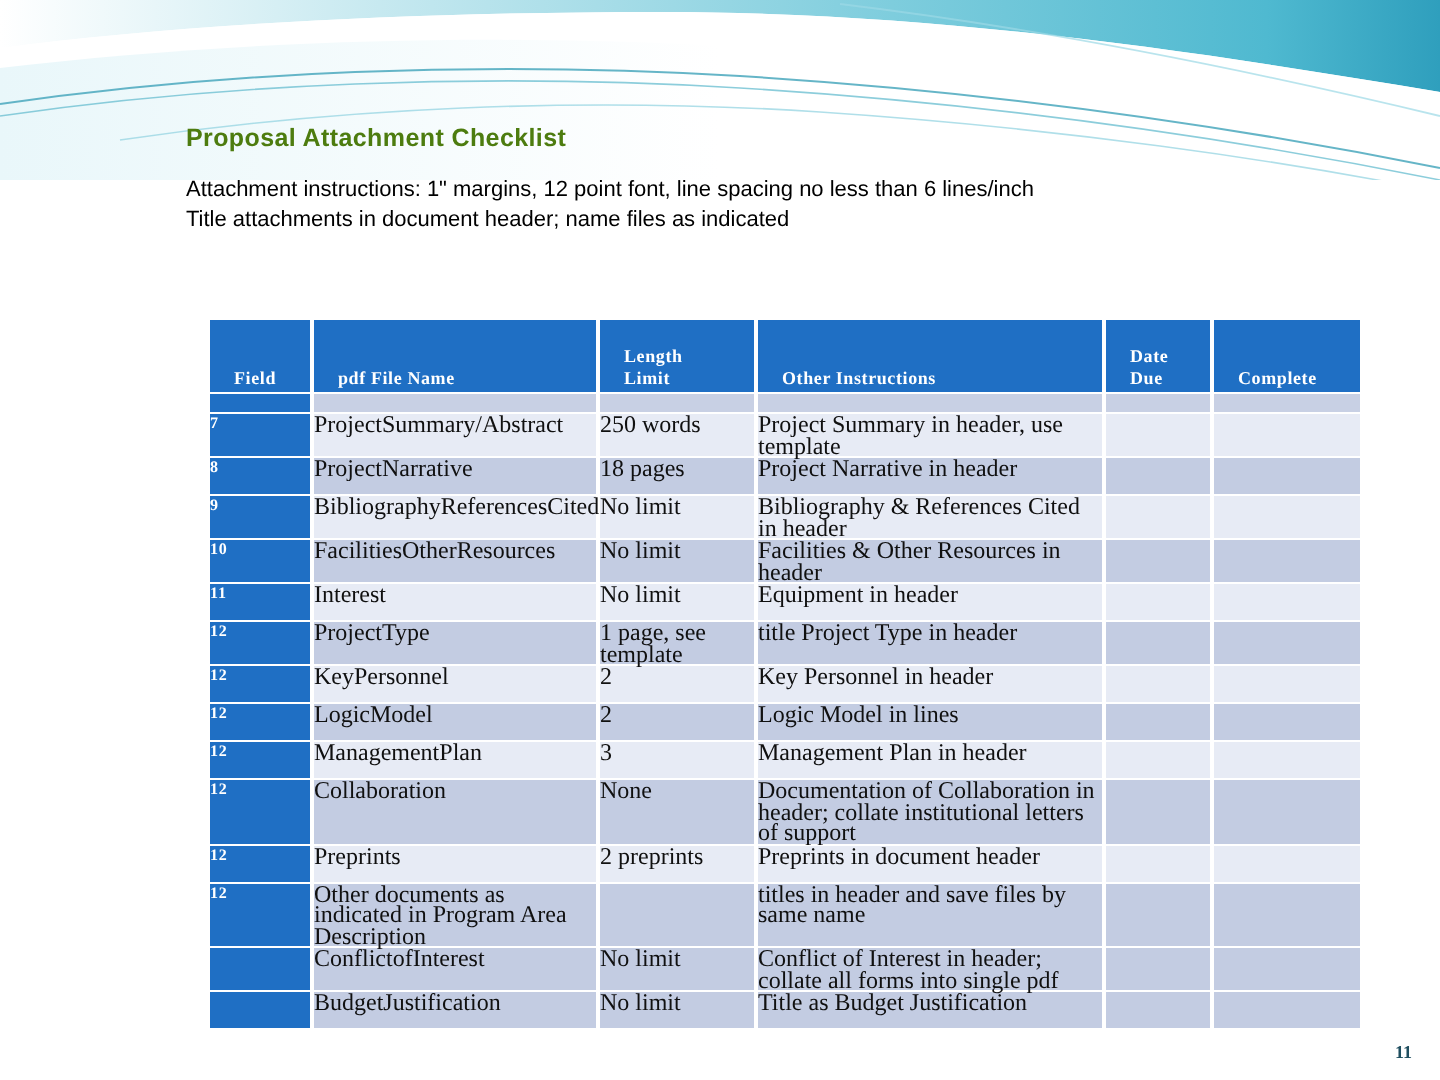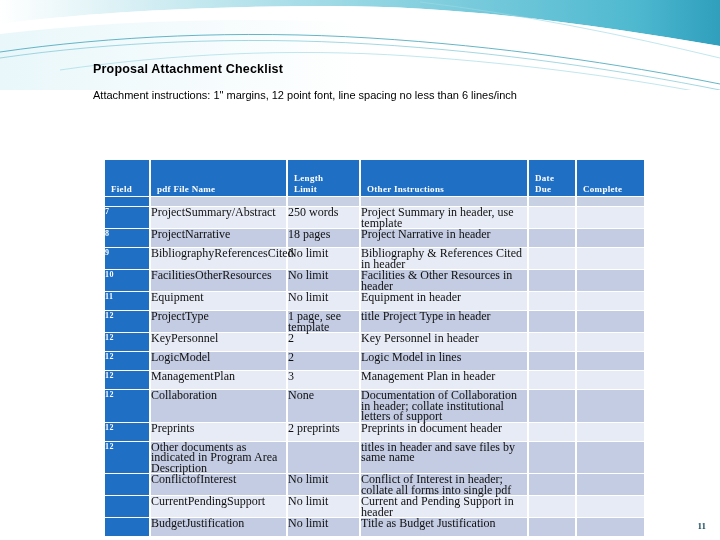--- a/index.html
+++ b/index.html
@@ -24,21 +24,21 @@
     width: 720px;
     height: 90px;
     pointer-events: none;
   }
   #slide-title {
     position: absolute;
     left: 93px;
     top: 62px;
     font-size: 12.5px;
     font-weight: bold;
-    color: #000000;
+    color: #4d7c0f;
     letter-spacing: 0.2px;
     white-space: nowrap;
   }
   #instructions {
     position: absolute;
     left: 93px;
     top: 88px;
     width: 520px;
     font-size: 11px;
     color: #000000;
@@ -62,21 +62,21 @@
     border-right: 2px solid #ffffff;
     border-bottom: 1px solid #ffffff;
   }
   #checklist-table th {
     background: #1F6FC4;
     color: #ffffff;
     font-size: 9px;
     font-weight: bold;
     vertical-align: bottom;
     height: 34px;
-    padding: 0 0 2px 6px;
+    padding: 0 0 2px 12px;
     text-align: left;
     letter-spacing: 0.3px;
   }
   th.th-center {
     text-align: center;
     padding-left: 0;
     padding-right: 0;
   }
   th.th-field { width: 38px; margin-left: 32px; }
   th.th-file  { width: 129px; }
@@ -165,20 +165,21 @@
     <path d="M0,52 C110,36 240,30 370,38 C500,46 620,64 720,84" fill="none" stroke="#4aa8bd" stroke-width="1" opacity="0.85"></path>
     <path d="M0,58 C110,42 240,36 370,44 C500,52 620,70 720,90" fill="none" stroke="#6fc0d2" stroke-width="0.8" opacity="0.8"></path>
     <path d="M60,70 C170,54 290,48 410,56 C530,64 640,80 720,96" fill="none" stroke="#8fd2e0" stroke-width="0.8" opacity="0.7"></path>
     <path d="M420,2 C520,14 620,34 720,58" fill="none" stroke="#9bd9e6" stroke-width="0.9" opacity="0.7"></path>
   </svg>
 
   <div id="slide-title">Proposal Attachment Checklist</div>
 
   <div id="instructions">
     <div>Attachment instructions: 1" margins, 12 point font, line spacing no less than 6 lines/inch</div>
+    <div>Title attachments in document header; name files as indicated</div>
   </div>
 
   <table id="checklist-table">
     <thead>
       <tr>
         <th class="th-field">Field</th>
         <th class="th-file">pdf File Name</th>
         <th class="th-len th-center">
           <span class="hdr-line">Length</span>
           <span class="hdr-line">Limit</span>
@@ -227,21 +228,21 @@
         <tr class="rowB">
           <td class="c-field">10</td>
           <td class="c-file">FacilitiesOtherResources</td>
           <td class="c-len">No limit</td>
           <td class="c-other">Facilities &amp; Other Resources in header</td>
           <td class="c-date">&nbsp;</td>
           <td class="c-comp">&nbsp;</td>
         </tr>
         <tr class="rowA">
           <td class="c-field">11</td>
-          <td class="c-file">Equipment</td>
+          <td class="c-file">Interest</td>
           <td class="c-len">No limit</td>
           <td class="c-other">Equipment in header</td>
           <td class="c-date">&nbsp;</td>
           <td class="c-comp">&nbsp;</td>
         </tr>
         <tr class="rowB">
           <td class="c-field">12</td>
           <td class="c-file">ProjectType</td>
           <td class="c-len">1 page, see template</td>
           <td class="c-other">title Project Type in header</td>
@@ -297,28 +298,20 @@
           <td class="c-comp">&nbsp;</td>
         </tr>
         <tr class="rowB">
           <td class="c-field blank">&nbsp;</td>
           <td class="c-file">ConflictofInterest</td>
           <td class="c-len">No limit</td>
           <td class="c-other">Conflict of Interest in header; collate all forms into single pdf</td>
           <td class="c-date">&nbsp;</td>
           <td class="c-comp">&nbsp;</td>
         </tr>
-        <tr class="rowA">
-          <td class="c-field blank">&nbsp;</td>
-          <td class="c-file">CurrentPendingSupport</td>
-          <td class="c-len">No limit</td>
-          <td class="c-other">Current and Pending Support in header</td>
-          <td class="c-date">&nbsp;</td>
-          <td class="c-comp">&nbsp;</td>
-        </tr>
         <tr class="rowB">
           <td class="c-field blank">&nbsp;</td>
           <td class="c-file">BudgetJustification</td>
           <td class="c-len">No limit</td>
           <td class="c-other"> Title as Budget Justification</td>
           <td class="c-date">&nbsp;</td>
           <td class="c-comp">&nbsp;</td>
         </tr>
       </tbody>
   </table>

